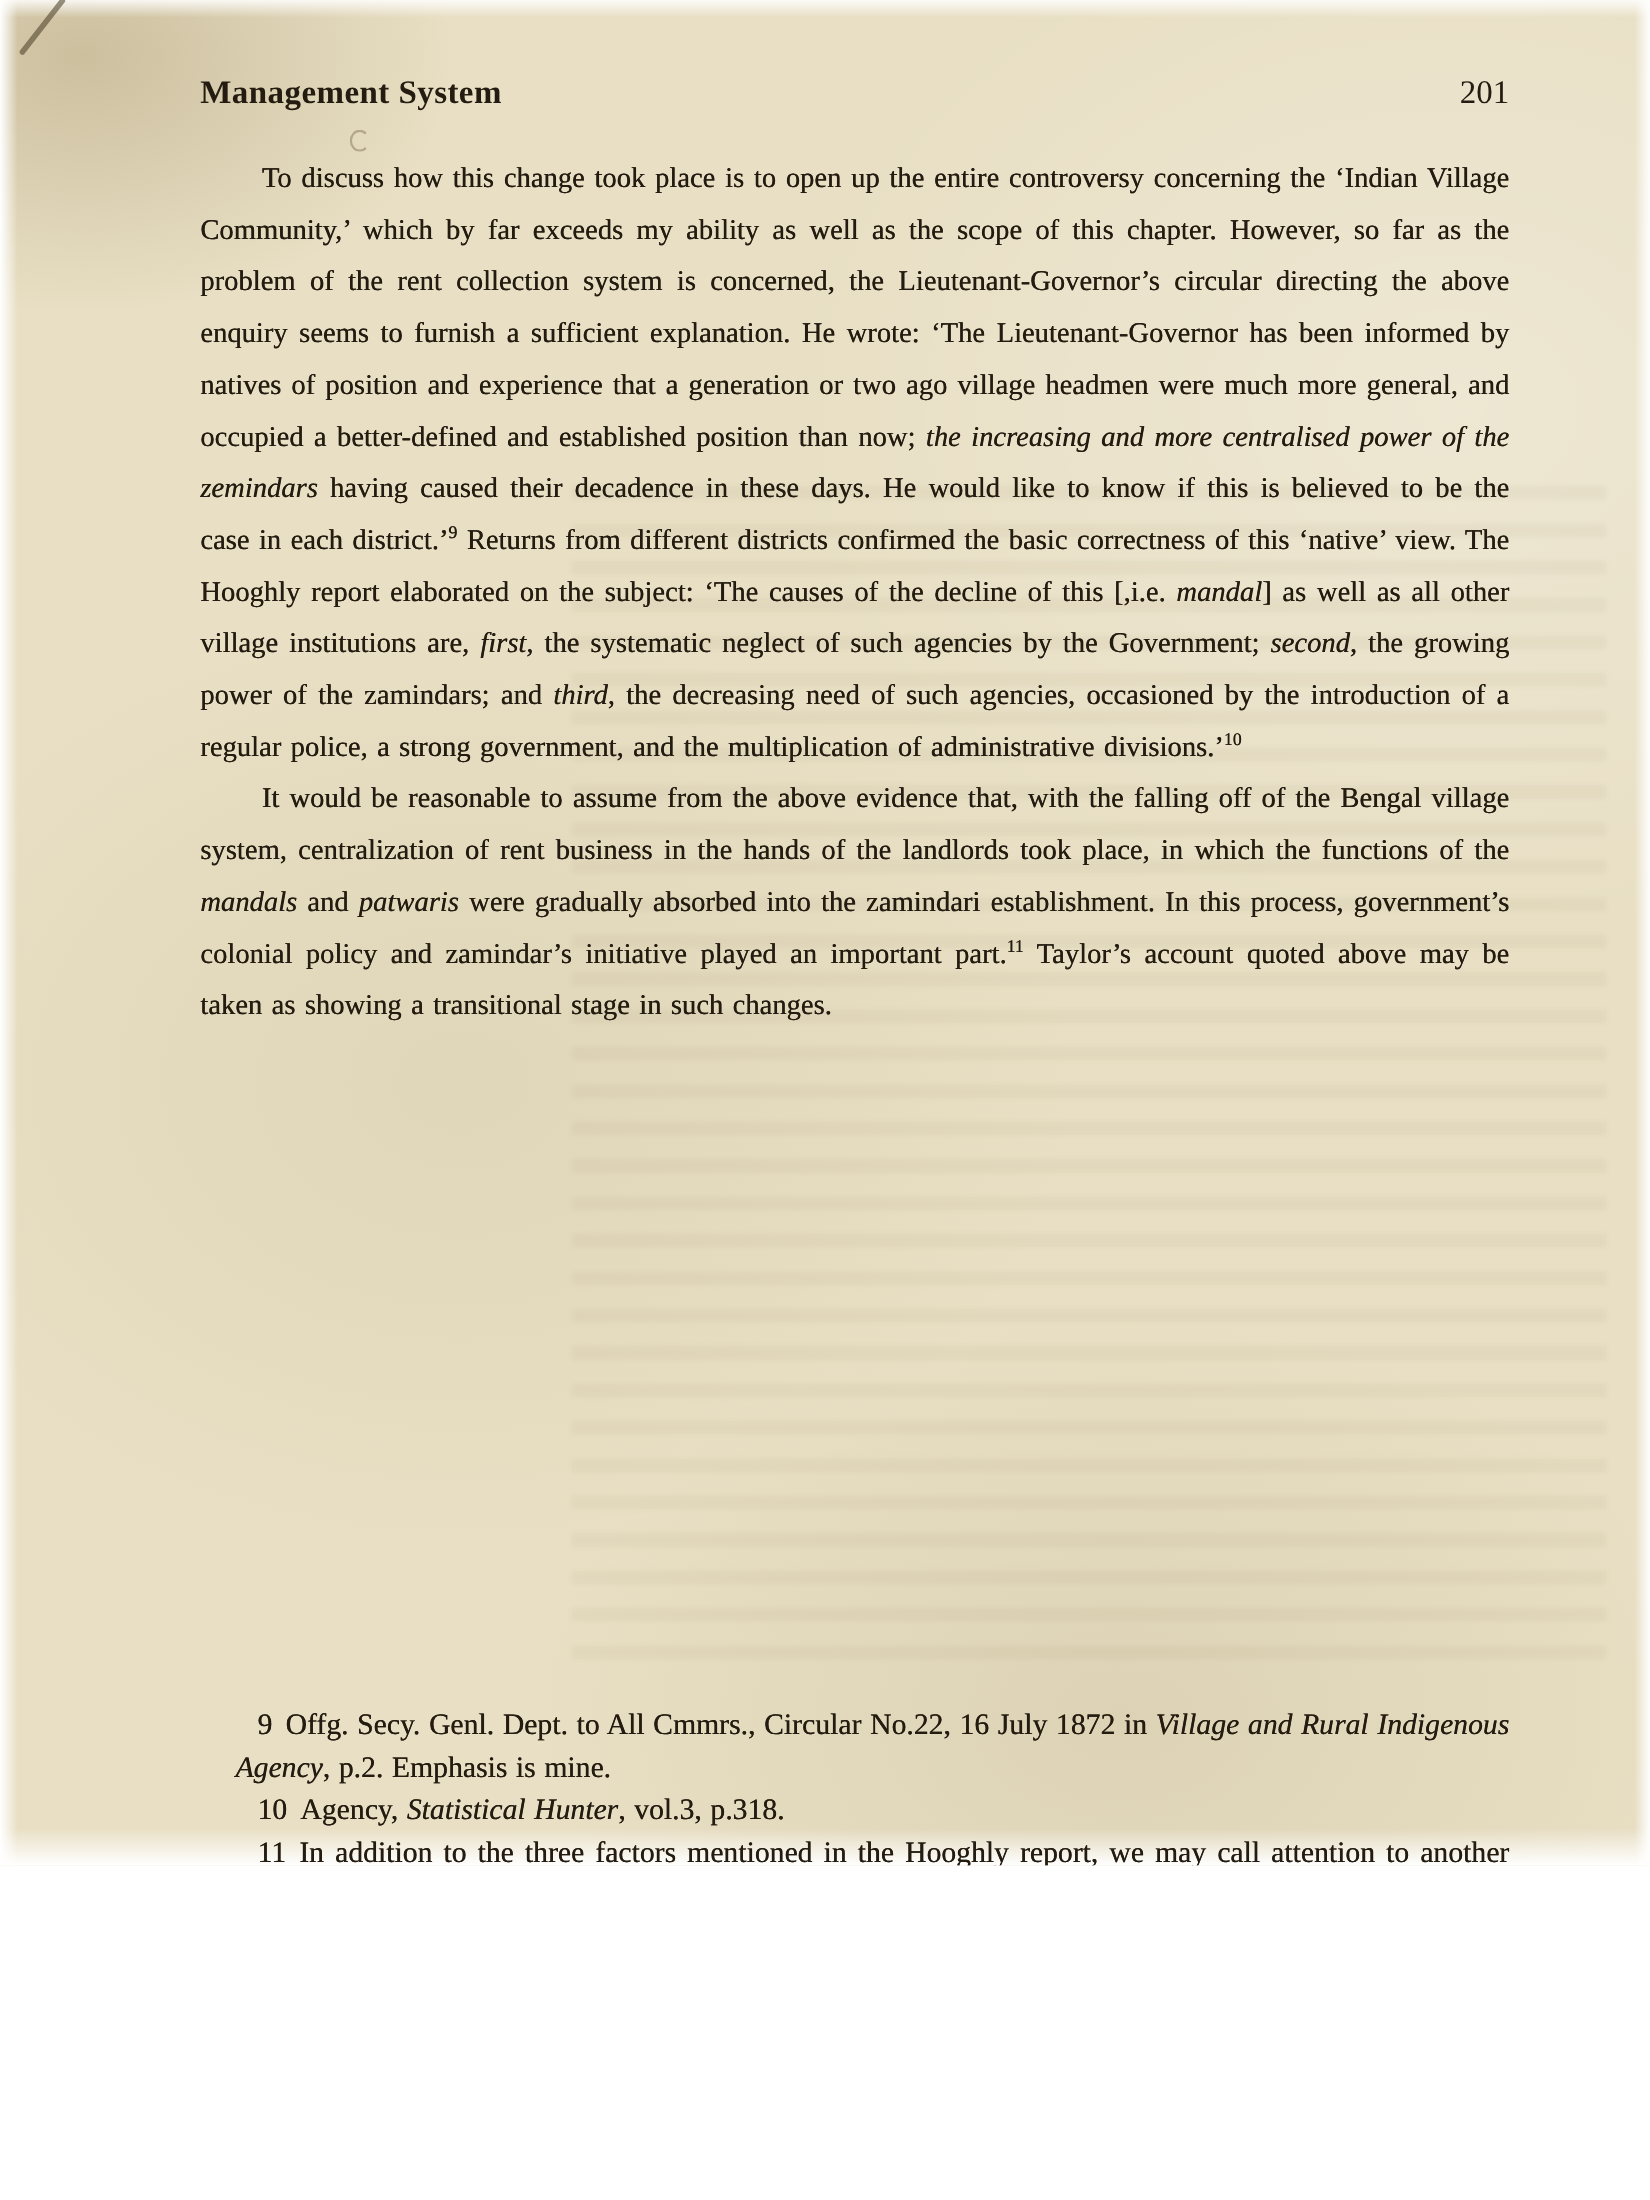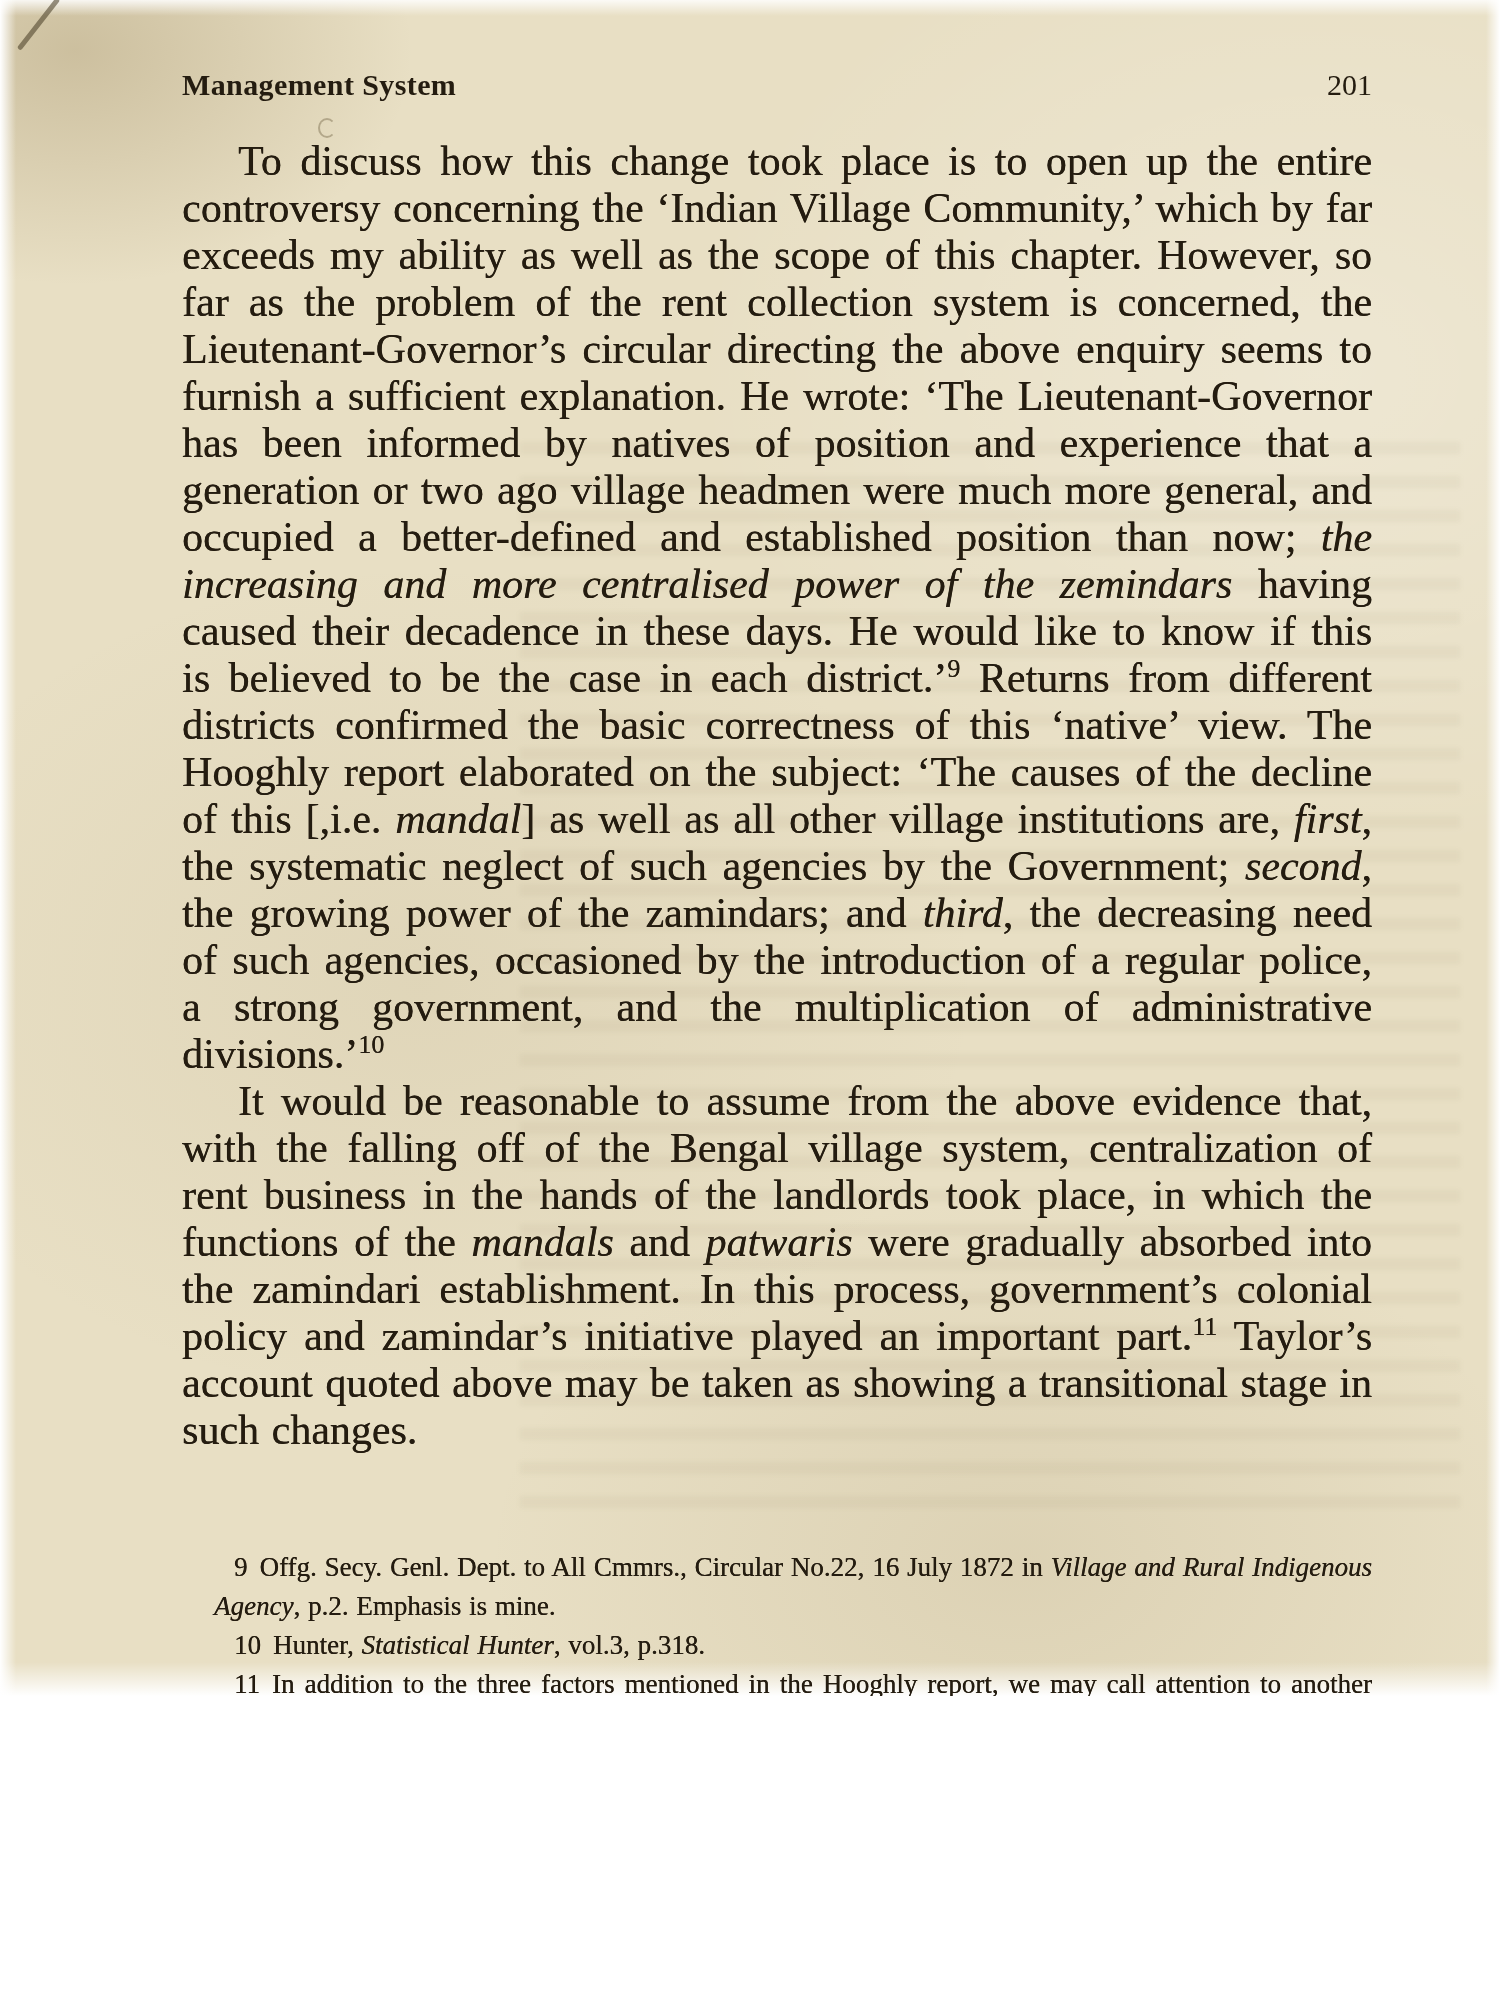--- a/index.html
+++ b/index.html
@@ -43,21 +43,21 @@
   }
   .running-head {
     position:absolute; top:68px; left:182px; right:128px;
     display:flex; justify-content:space-between; align-items:baseline;
   }
   .head-title { font-weight:bold; font-size:30px; letter-spacing:0.4px; }
   .page-number { font-size:30px; }
   .text-block {
     position:absolute; top:138px; left:182px; right:128px;
     text-align:justify; text-justify:inter-word;
-    font-size:42px; line-height:47px; word-spacing:2px;
+    font-size:26px; line-height:47px; word-spacing:2px;
     text-shadow:0.3px 0 0 currentColor;
   }
   .body-para { margin:0; text-indent:56px; }
   .footnotes {
     position:absolute; top:1548px; left:182px; right:128px;
     text-align:justify; text-justify:inter-word;
     font-size:27px; line-height:39px; word-spacing:1px;
     text-shadow:0.25px 0 0 currentColor;
     margin-left:32px;
   }
@@ -81,17 +81,17 @@
     <span class="page-number">201</span>
   </header>
 
   <main class="text-block">
     <p class="body-para"><span>To discuss how this change took place is to open up the entire controversy concerning the ‘Indian Village Community,’ which by far exceeds my ability as well as the scope of this chapter. However, so far as the problem of the rent collection system is concerned, the Lieutenant-Governor’s circular directing the above enquiry seems to furnish a sufficient explanation. He wrote: ‘The Lieutenant-Governor has been informed by natives of position and experience that a generation or two ago village headmen were much more general, and occupied a better-defined and established position than now; </span><span class="run-i">the increasing and more centralised power of the zemindars</span><span> having caused their decadence in these days. He would like to know if this is believed to be the case in each district.’</span><sup>9</sup><span> Returns from different districts confirmed the basic correctness of this ‘native’ view. The Hooghly report elaborated on the subject: ‘The causes of the decline of this [,i.e. </span><span class="run-i">mandal</span><span>] as well as all other village institutions are, </span><span class="run-i">first</span><span>, the systematic neglect of such agencies by the Government; </span><span class="run-i">second</span><span>, the growing power of the zamindars; and </span><span class="run-i">third</span><span>, the decreasing need of such agencies, occasioned by the introduction of a regular police, a strong government, and the multiplication of administrative divisions.’</span><sup>10</sup></p>
     <p class="body-para"><span>It would be reasonable to assume from the above evidence that, with the falling off of the Bengal village system, centralization of rent business in the hands of the landlords took place, in which the functions of the </span><span class="run-i">mandals</span><span> and </span><span class="run-i">patwaris</span><span> were gradually absorbed into the zamindari establishment. In this process, government’s colonial policy and zamindar’s initiative played an important part.</span><sup>11</sup><span> Taylor’s account quoted above may be taken as showing a transitional stage in such changes.</span></p>
   </main>
 
   <section class="footnotes">
     <p class="footnote"><span class="fn-num">9</span><span class="fn-body"><span>Offg. Secy. Genl. Dept. to All Cmmrs., Circular No.22, 16 July 1872 in </span><span class="run-i">Village and Rural Indigenous Agency</span><span>, p.2. Emphasis is mine.</span></span></p>
-    <p class="footnote"><span class="fn-num">10</span><span class="fn-body"><span>Hunter, </span><span class="run-i">Statistical Hunter</span><span>, vol.3, p.318.</span></span></p>
+    <p class="footnote"><span class="fn-num">10</span><span class="fn-body"><span>Agency, </span><span class="run-i">Statistical Hunter</span><span>, vol.3, p.318.</span></span></p>
     <p class="footnote"><span class="fn-num">11</span><span class="fn-body"><span>In addition to the three factors mentioned in the Hooghly report, we may call attention to another possible reason for centralization. With big estates being divided and subdivided into fractional shares and with such shares being sold and resold among various persons, a village came to be shared by different groups of landlords who were often at loggerheads with one another. Under such circumstances it must have become increasingly difficult for a landlord to collect rents relying on village community. So, in a sense, he was driven by necessity to centralize rent collection business in his own hands.</span></span></p>
   </section>
 
 </div>
 
 </body></html>

